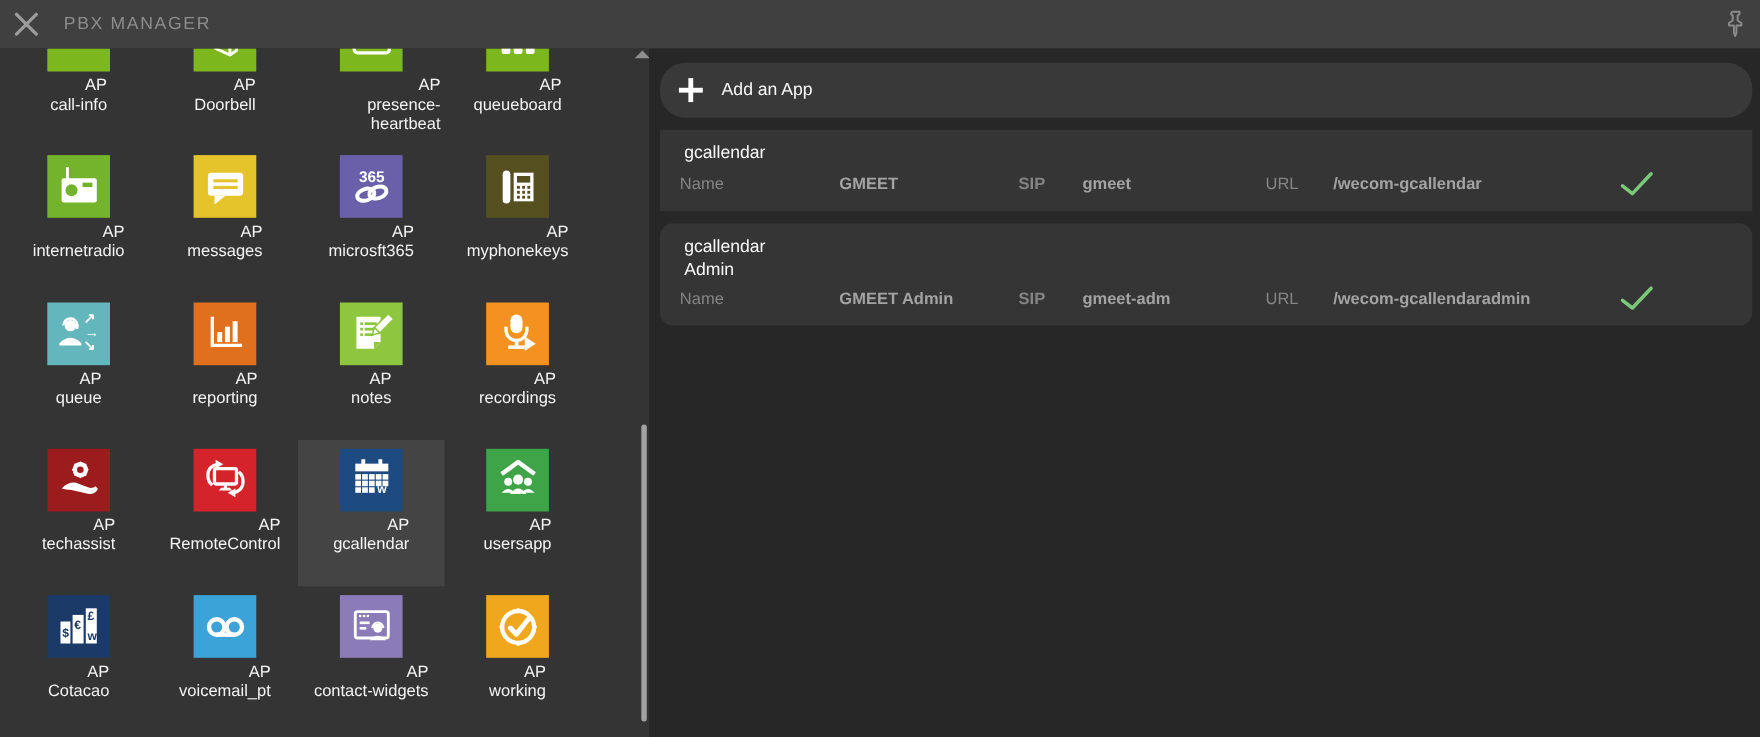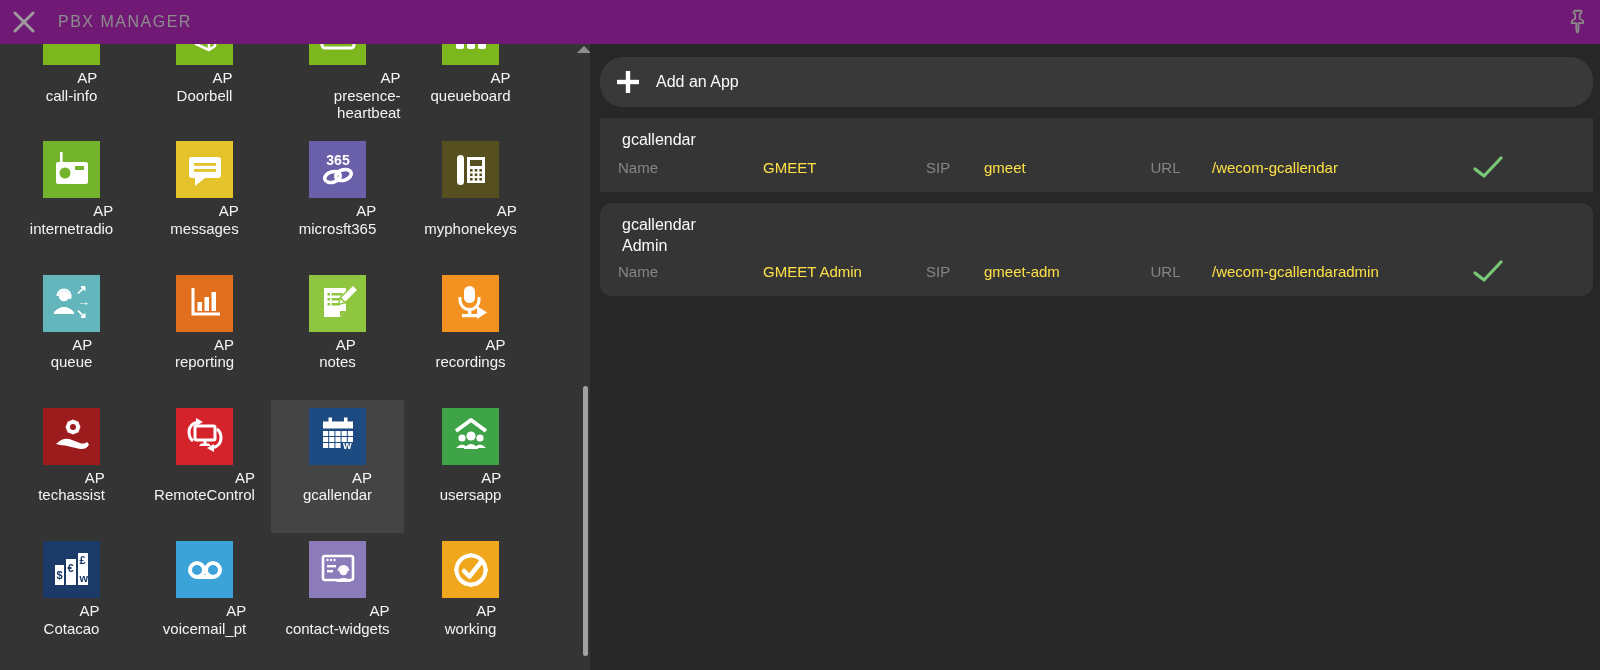--- a/index.html
+++ b/index.html
@@ -1,18 +1,18 @@
 <!DOCTYPE html>
 <html><head>
 <meta charset="utf-8">
 <style>
   html,body{margin:0;padding:0;width:1600px;height:670px;background:#272727;overflow:hidden;
             font-family:"Liberation Sans",sans-serif;-webkit-font-smoothing:antialiased;position:relative;}
   
-  .topbar{position:absolute;left:0;top:0;width:1600px;height:44px;background:#701a75;z-index:10;
+  .topbar{position:absolute;left:0;top:0;width:1600px;height:44px;background:#404040;z-index:10;
           display:flex;align-items:center;}
   .close-btn{margin-left:11px;width:26px;height:26px;display:flex;align-items:center;justify-content:center;cursor:pointer;}
   .tb-title{color:#8d8d8d;font-size:16px;letter-spacing:1.5px;margin-left:21px;font-weight:400;}
   .pin-btn{position:absolute;right:13px;top:9px;width:18px;height:26px;cursor:pointer;}
   
   .left-panel{position:absolute;left:0;top:44px;width:590px;height:626px;background:#343434;overflow:hidden;}
   .grid{position:absolute;left:5px;top:-44px;display:grid;grid-template-columns:repeat(4,133px);grid-auto-rows:133.3px;}
   .cell{display:flex;flex-direction:column;align-items:center;padding-top:8px;box-sizing:border-box;cursor:pointer;}
   .cell.selected{background:#444444;}
   .tile{width:57px;height:57px;background:var(--tc);display:flex;align-items:center;justify-content:center;flex-shrink:0;}
@@ -26,22 +26,22 @@
   .add-row{position:absolute;left:10px;top:13px;width:993px;height:50px;background:#393939;display:flex;
            align-items:center;cursor:pointer;border-radius:23px;}
   .add-row .plus{margin-left:17px;display:flex;}
   .add-row .add-label{margin-left:17px;color:#fafafa;font-size:16px;}
   .app-card{position:absolute;left:10px;width:993px;background:#353535;cursor:pointer;}
   .card-1{top:74px;height:74px;}
   .card-2{top:159px;height:93px;border-radius:12px;}
   .card-title{position:absolute;left:22px;top:11px;color:#fafafa;font-size:16px;line-height:21px;max-width:112px;}
   .data-row{position:absolute;left:18px;right:14px;bottom:13px;display:flex;align-items:center;font-size:15px;gap:28px;}
   .data-row .fl{color:#858585;flex-shrink:0;}
-  .data-row .fv{color:#fde047;font-weight:normal;flex-shrink:0;}
-  .w-namelbl{width:117px;} .w-nameval{width:135px;} .w-siplbl{width:30px;} .w-sipval{width:135px;}
+  .data-row .fv{color:#a3a3a3;font-weight:bold;flex-shrink:0;}
+  .w-namelbl{width:117px;} .w-nameval{width:135px;} .w-siplbl{width:30px;font-weight:bold;} .w-sipval{width:135px;}
   .w-urllbl{width:37px;text-align:center;} .w-urlval{width:233px;}
   .check{display:flex;align-items:center;}
   svg{display:block;}
 </style>
 </head>
 <body>
 
 <div class="topbar">
   <div class="close-btn">
     <svg width="22" height="22" viewBox="0 0 22 22">

